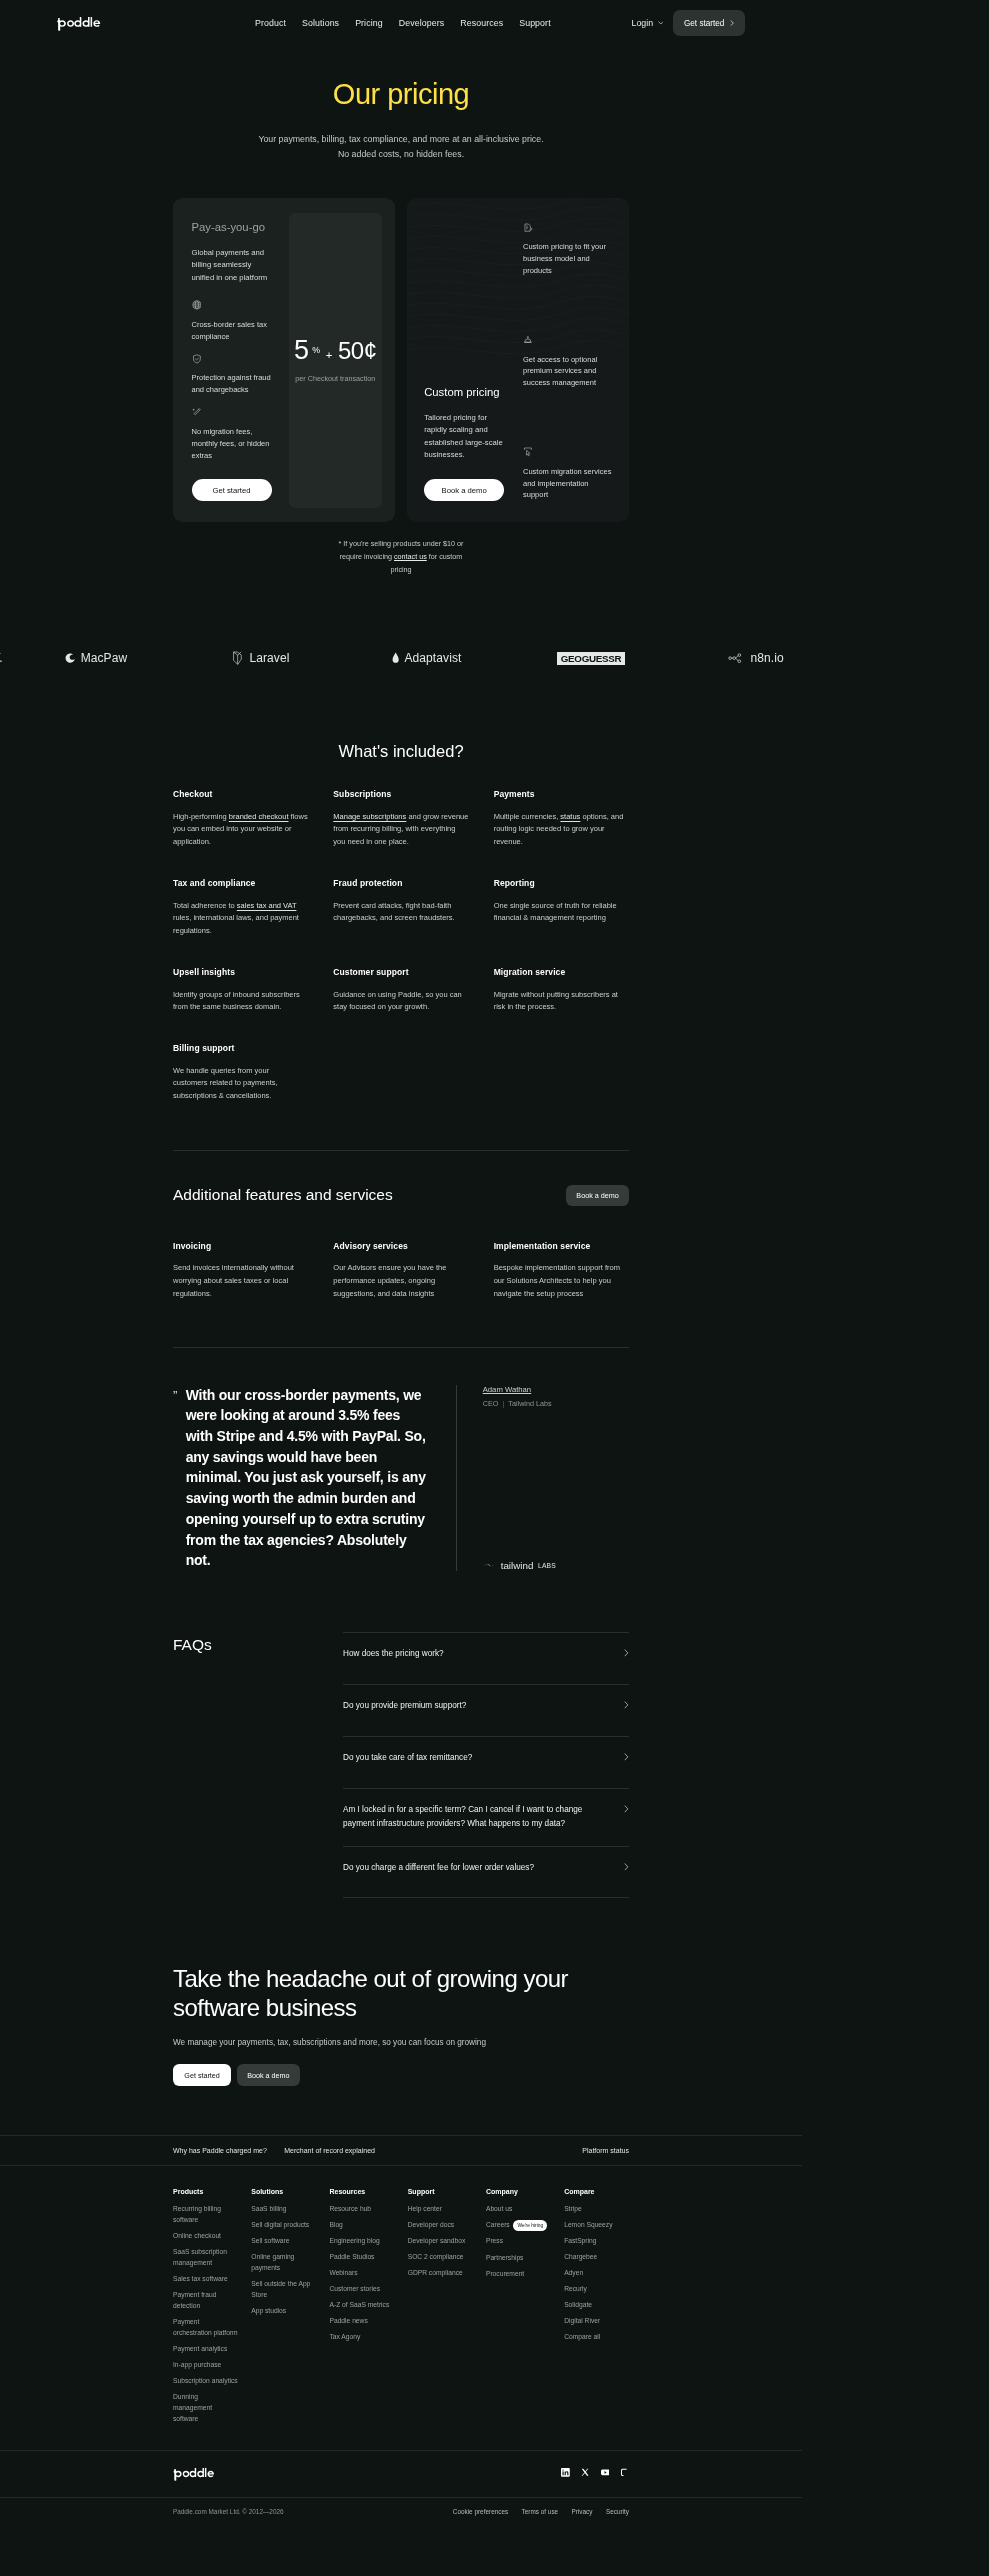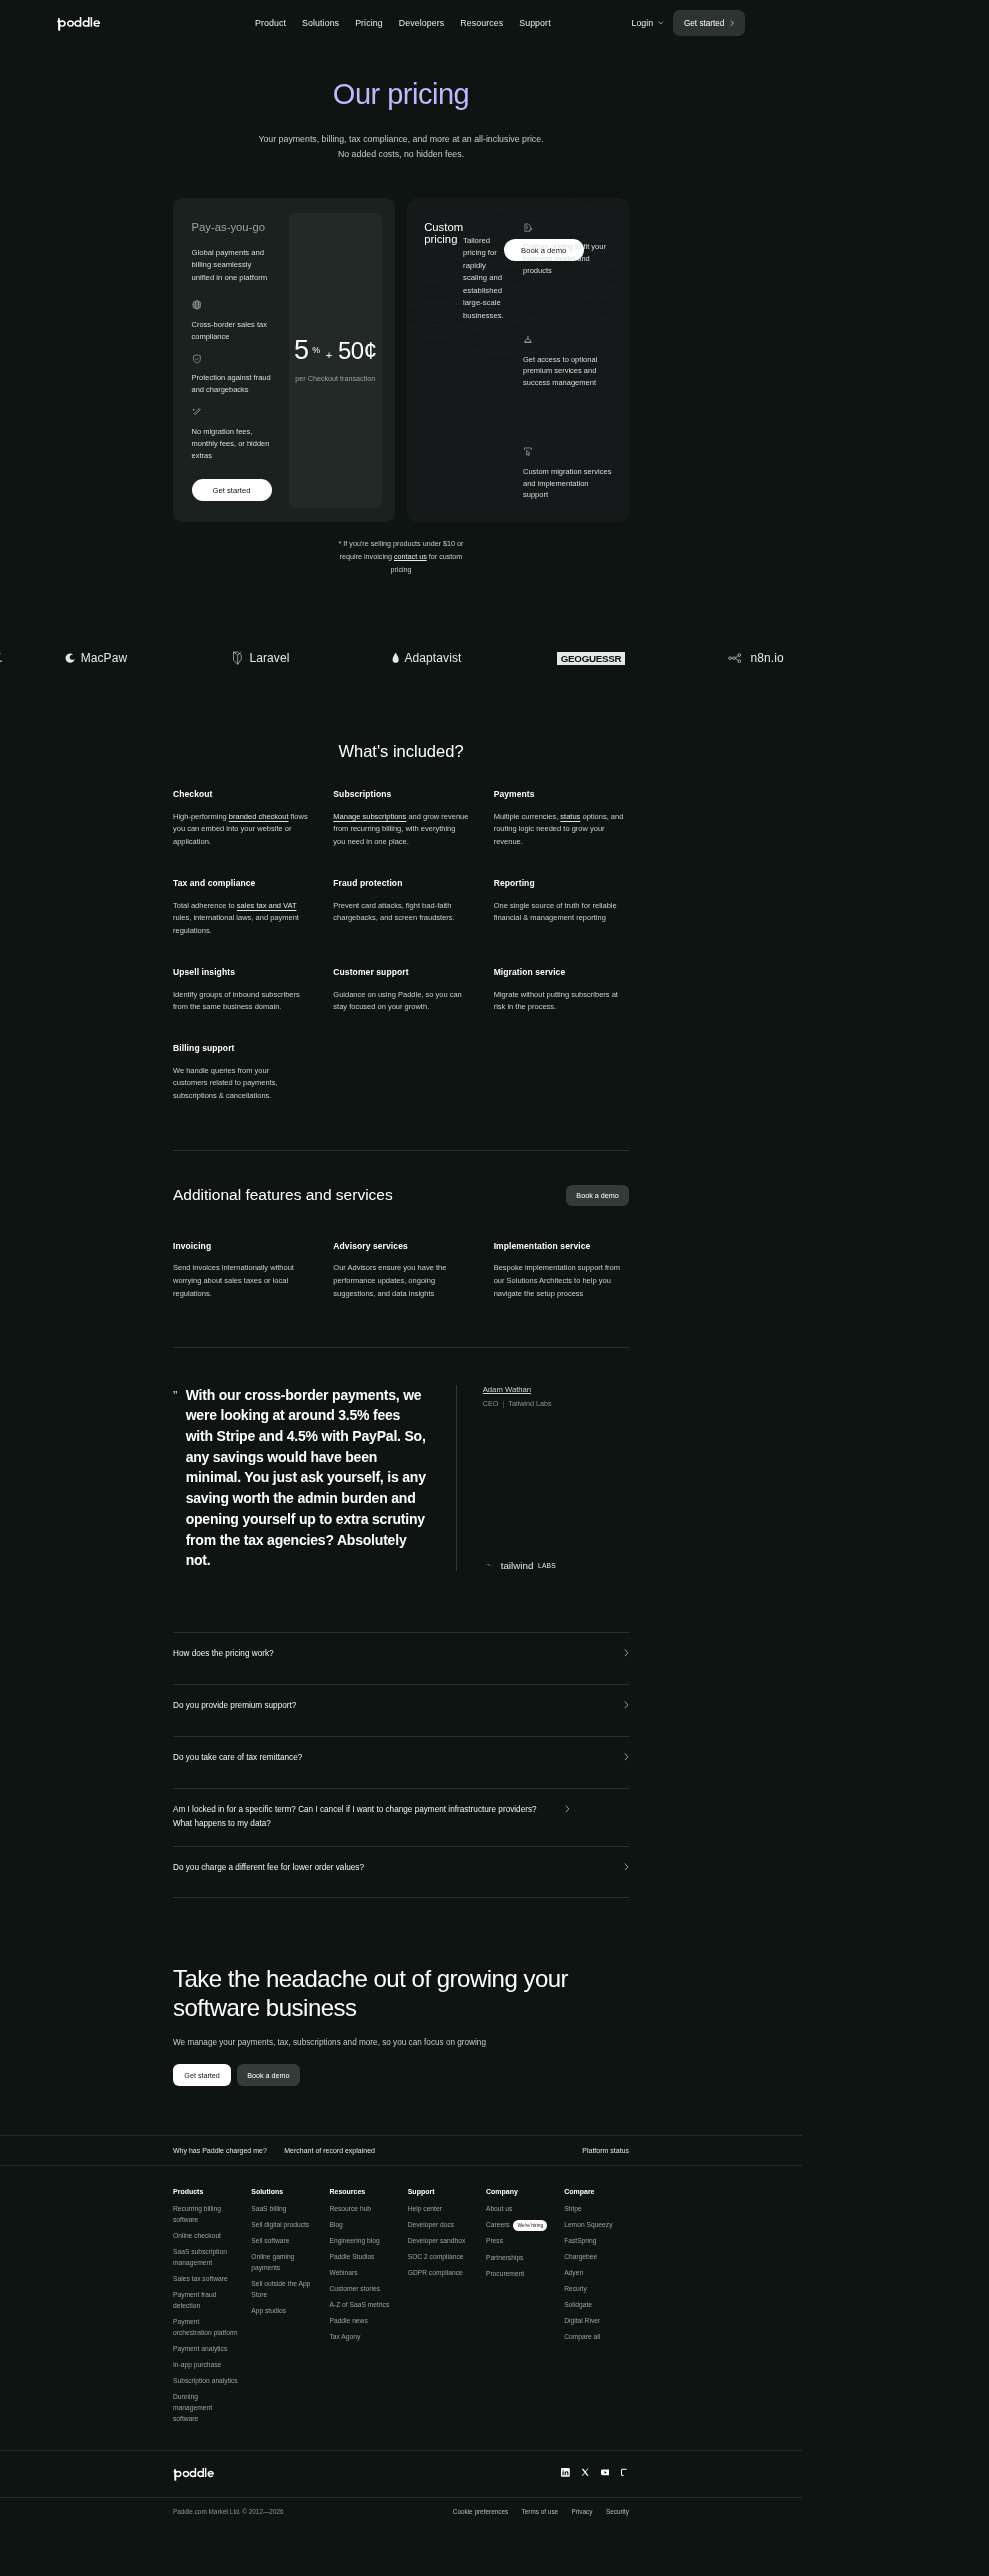--- a/index.html
+++ b/index.html
@@ -31,21 +31,21 @@
   .btn-getstarted-nav {
     background: #2c3331; color: #fff; font-size: 8.2px;
     border-radius: 6.7px; padding: 8.2px 11.3px; display: flex;
     align-items: center; gap: 5.2px; cursor: pointer; border: none;
     font-family: inherit;
   }
   .chev-r { width: 4.1px; height: 6.2px; }
 
   
   .hero { text-align: center; padding-top: 32px; }
-  .hero h1 { font-size: 29px; font-weight: 400; letter-spacing: -0.5px; color: #c4b5fd; }
+  .hero h1 { font-size: 29px; font-weight: 400; letter-spacing: -0.5px; color: #fde047; }
   .hero-sub { margin-top: 20.6px; font-size: 8.8px; line-height: 1.75; color: #c5cbc9; }
 
   
   .pricing-row {
     display: flex; gap: 11.3px; justify-content: center;
     margin-top: 36px; padding: 0 173px;
   }
   .card {
     flex: 1; border-radius: 9.3px; position: relative; overflow: hidden;
   }
@@ -73,21 +73,21 @@
   .payg-btn-wrap { margin-top: auto; padding-top: 17.5px; }
   .price-line { display: flex; align-items: baseline; gap: 3.6px; color: #fff; }
   .price-num { font-size: 27px; line-height: 1; letter-spacing: -0.5px; }
   .price-pct { font-size: 8.8px; position: relative; top: -6.2px; }
   .price-plus { font-size: 11.3px; margin: 0 2.1px; }
   .price-cents { font-size: 24px; letter-spacing: -0.5px; }
   .price-note { margin-top: 9.3px; font-size: 7.2px; color: #98a19e; }
 
   .card-custom { background: #15191a; min-height: 223px; display: flex; }
   .custom-bg { position: absolute; inset: 0; opacity: .5; }
-  .custom-left { width: 50%; padding: 23px 14.4px 20.6px 17.5px; position: relative; z-index: 2; display: flex; flex-direction: row; }
+  .custom-left { width: 50%; padding: 23px 14.4px 20.6px 17.5px; position: relative; z-index: 2; display: flex; flex-direction: column; justify-content: flex-end; }
   .custom-right { flex: 1; padding: 24px 15.5px 20.6px 5.2px; position: relative; z-index: 2;
                   display: flex; flex-direction: column; justify-content: space-between; gap: 23px; }
 
   .footnote {
     text-align: center; margin-top: 16.5px; font-size: 7.2px; line-height: 1.8;
     color: #c5cbc9; padding: 0 330px;
   }
   .footnote u { text-decoration: underline; cursor: pointer; color: #e7ebe9; }
 
   
@@ -499,20 +499,21 @@
             <span style="font-size:6.7px;letter-spacing:0.2px">LABS</span>
         </div>
       </div>
     </div>
   </section>
 
   <div style="height:61px"></div>
 
   <section class="section">
     <div class="faq-wrap">
+      <h2 class="faq-title">FAQs</h2>
       <div class="faq-list">
         <div class="faq-item">
           <div class="faq-q">How does the pricing work?</div>
           <svg class="faq-chev" viewBox="0 0 9 15">
               <path d="M1.5 1l6 6.5-6 6.5" stroke="#e3e7e5" stroke-width="1.3" fill="none"></path>
             </svg>
         </div>
         <div class="faq-item">
           <div class="faq-q">Do you provide premium support?</div>
           <svg class="faq-chev" viewBox="0 0 9 15">

